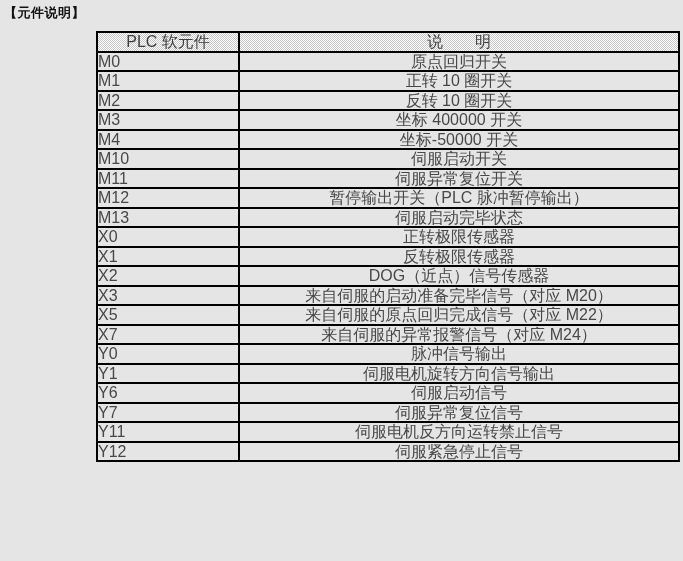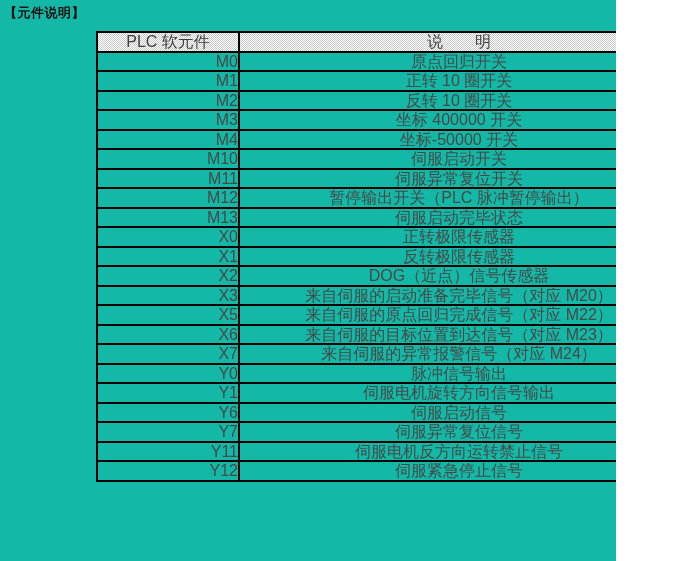--- a/index.html
+++ b/index.html
@@ -3,23 +3,23 @@
 <meta charset="utf-8">
 <style>
   html, body {
     margin: 0;
     padding: 0;
     background: #ffffff;
     font-family: "Liberation Sans", "DejaVu Sans", sans-serif;
   }
   .page {
     position: relative;
-    width: 616px;
+    width: 683px;
     height: 561px;
-    background: #14b8a6;
+    background: #e5e5e5;
     overflow: hidden;
   }
   .doc-title {
     position: absolute;
     left: 4px;
     top: 4px;
     font-size: 13px;
     font-weight: bold;
     color: #111111;
     letter-spacing: 0.5px;
@@ -47,21 +47,21 @@
     vertical-align: middle;
   }
   table.element-table th {
     
     background-image: conic-gradient(#c8c8c8 25%, #ffffff 0 50%, #c8c8c8 0 75%, #ffffff 0);
     background-size: 2px 2px;
     text-align: center;
     color: #3f3f3f;
   }
   td.device {
-    text-align: right;
+    text-align: left;
   }
   td.desc {
     text-align: center;
     padding-left: 7px;
   }
   col.c-device { width: 142px; }
   col.c-desc   { width: 440px; }
 </style>
 </head>
 <body>
@@ -132,24 +132,20 @@
         </tr>
         <tr>
           <td class="device">X3</td>
           <td class="desc">来自伺服的启动准备完毕信号（对应 M20）</td>
         </tr>
         <tr>
           <td class="device">X5</td>
           <td class="desc">来自伺服的原点回归完成信号（对应 M22）</td>
         </tr>
         <tr>
-          <td class="device">X6</td>
-          <td class="desc">来自伺服的目标位置到达信号（对应 M23）</td>
-        </tr>
-        <tr>
           <td class="device">X7</td>
           <td class="desc">来自伺服的异常报警信号（对应 M24）</td>
         </tr>
         <tr>
           <td class="device">Y0</td>
           <td class="desc">脉冲信号输出</td>
         </tr>
         <tr>
           <td class="device">Y1</td>
           <td class="desc">伺服电机旋转方向信号输出</td>

